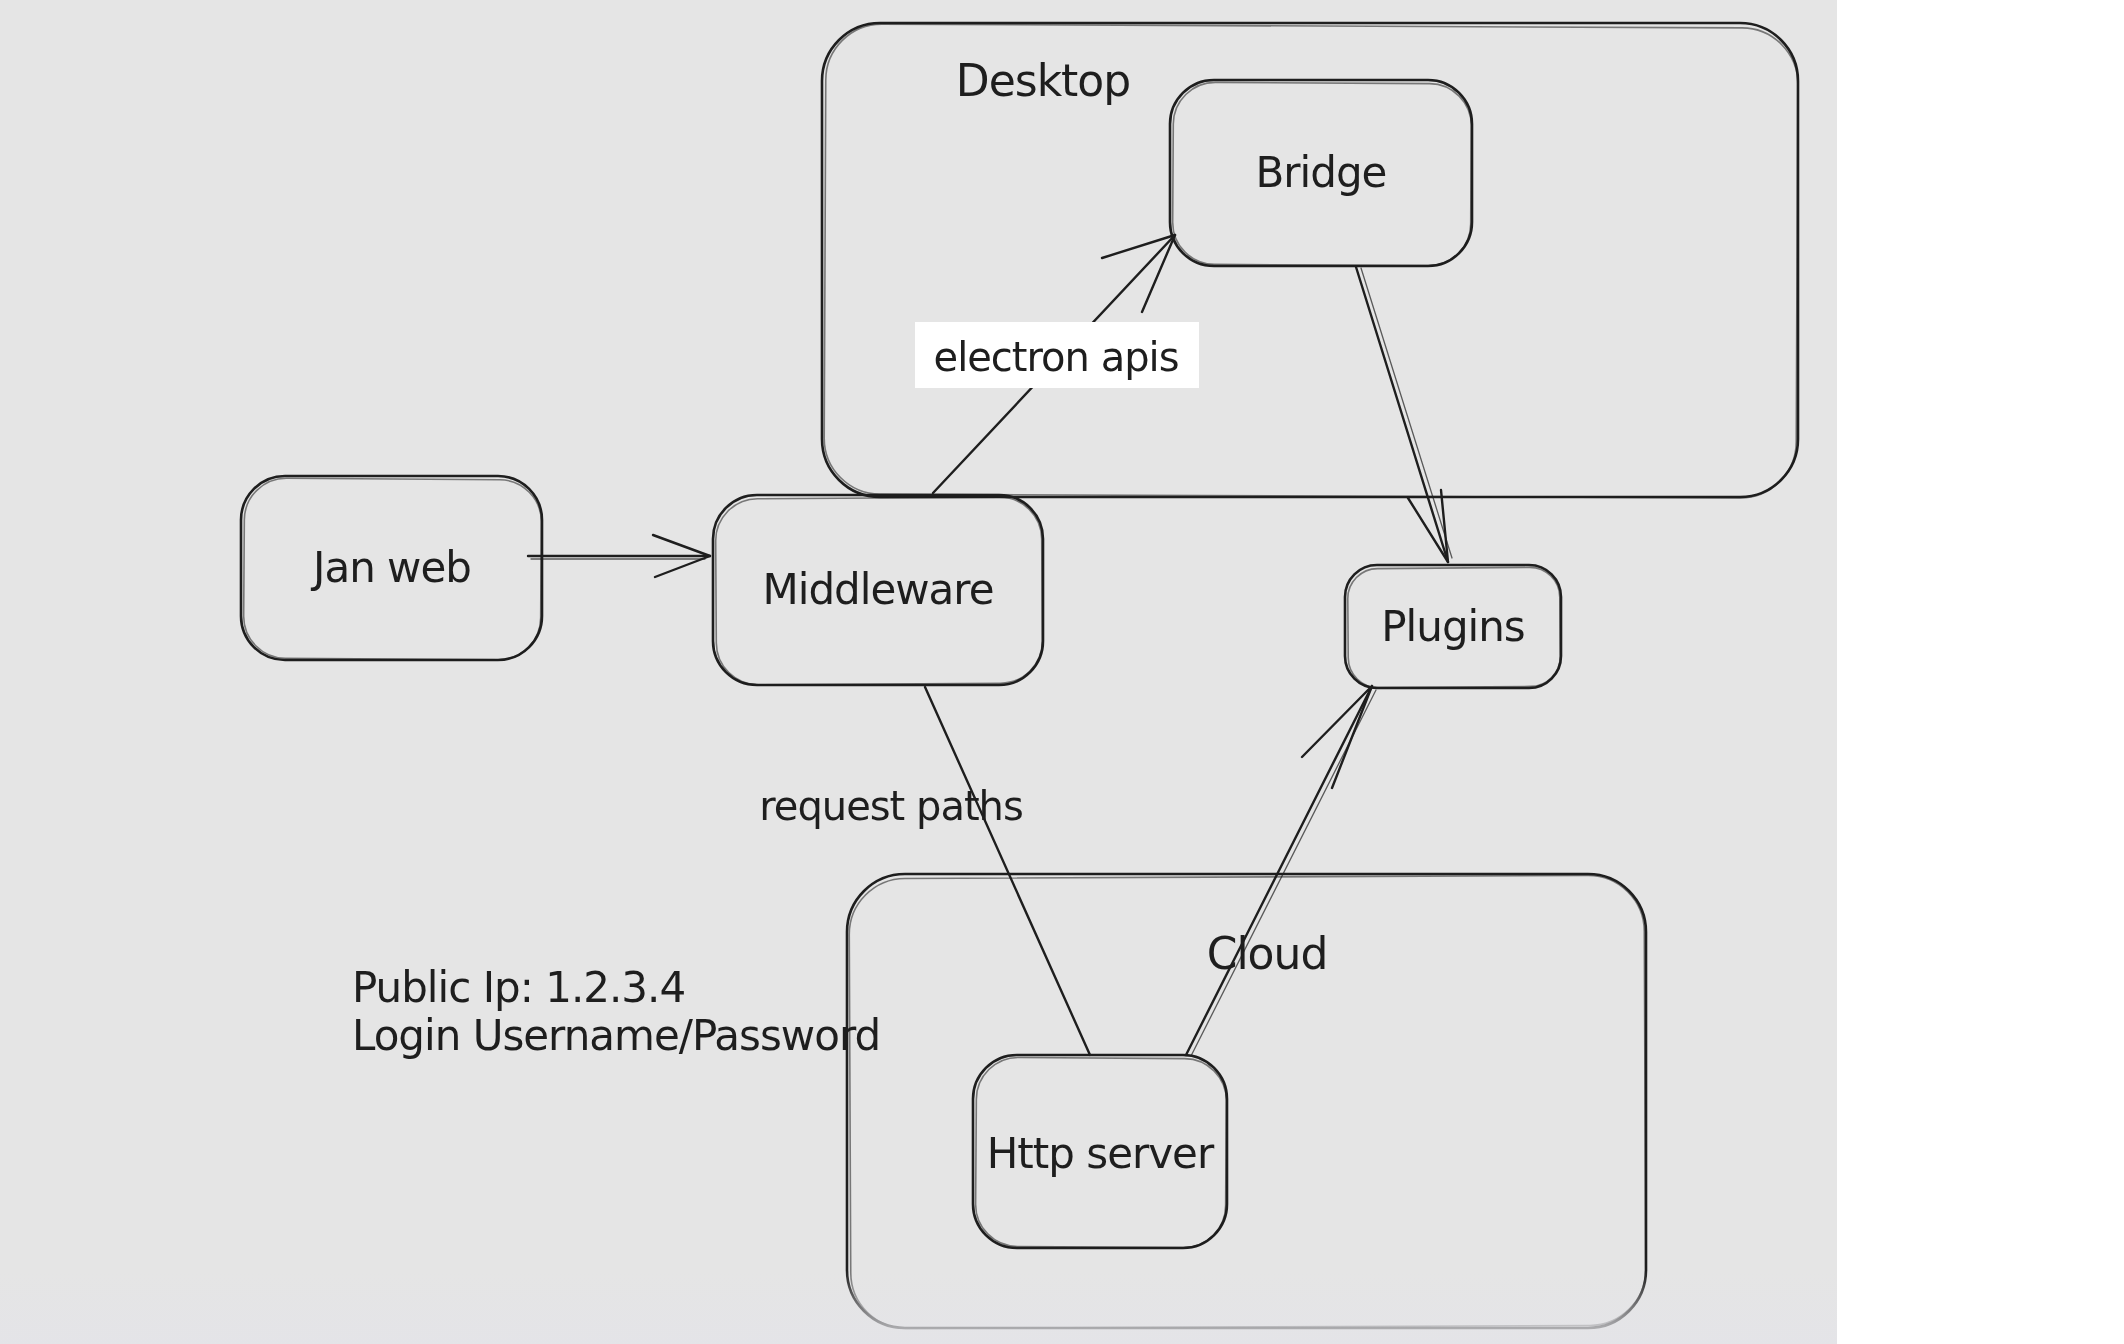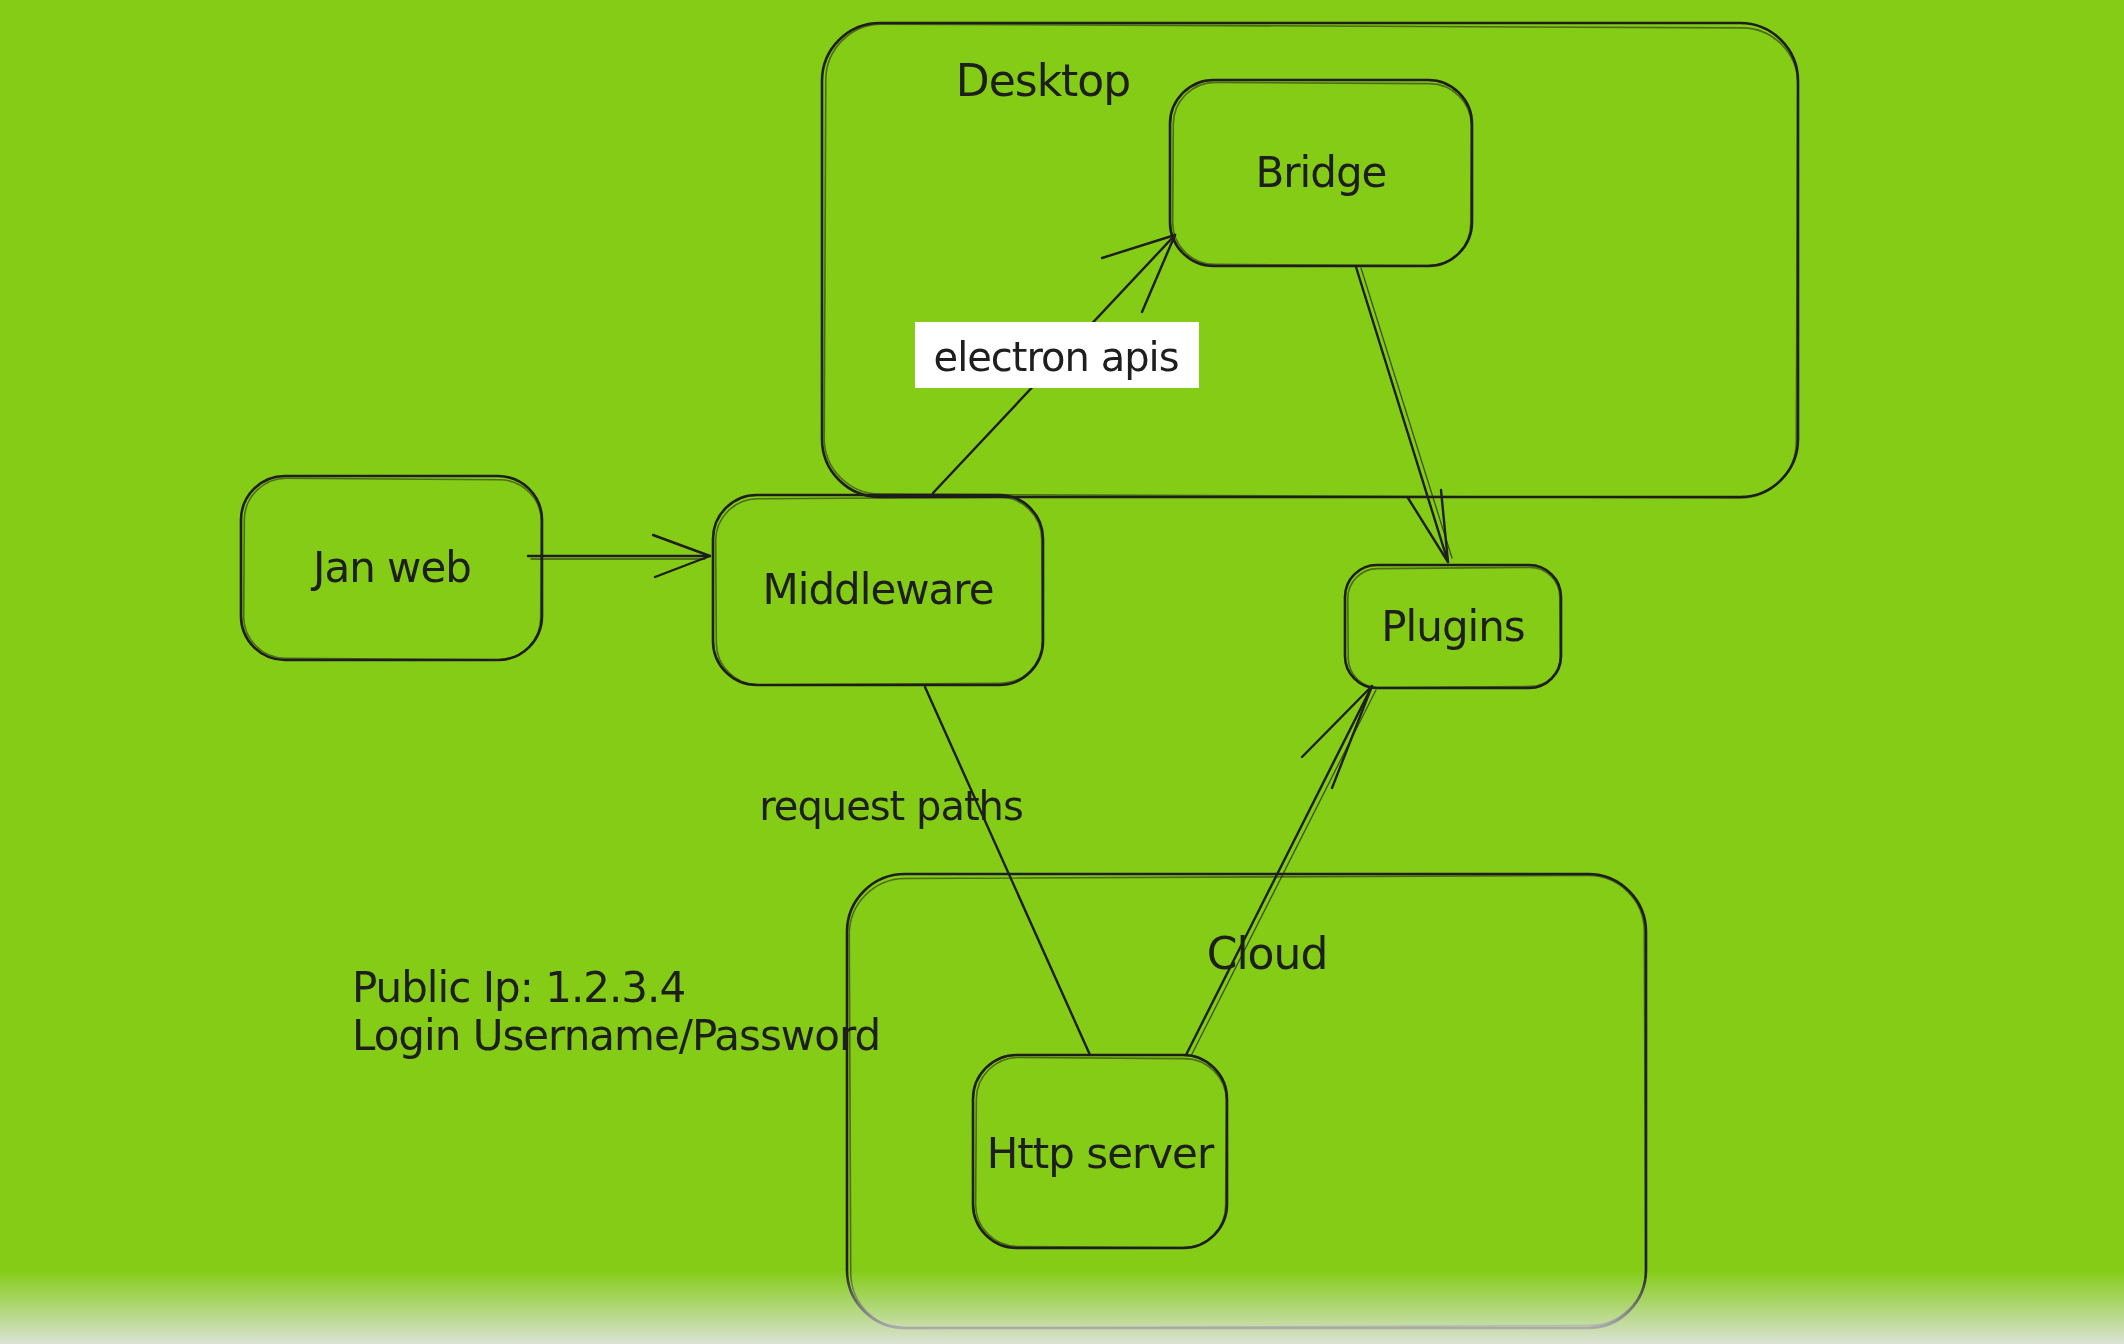--- a/index.html
+++ b/index.html
@@ -6,23 +6,23 @@
     margin: 0;
     padding: 0;
     background: #ffffff;
     width: 2124px;
     height: 1344px;
     overflow: hidden;
     font-family: "DejaVu Sans", sans-serif;
   }
   .canvas-wrap {
     position: relative;
-    width: 2124px;
+    width: 1837px;
     height: 1344px;
-    background: #84cc16;
+    background: #e5e5e5;
   }
   svg { display: block; }
   .sketch {
     fill: none;
     stroke: #1e1e1e;
     stroke-width: 2.6;
     stroke-linecap: round;
     stroke-linejoin: round;
   }
   .sketch-echo {

